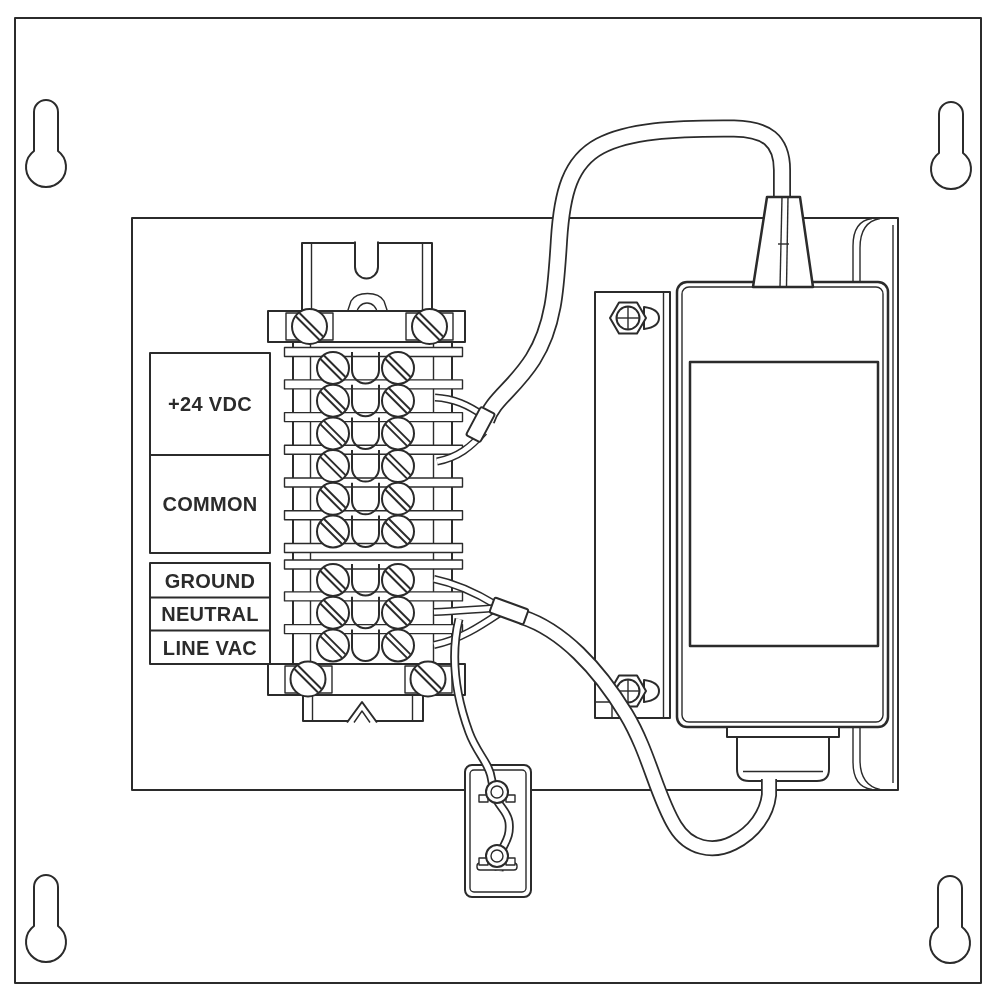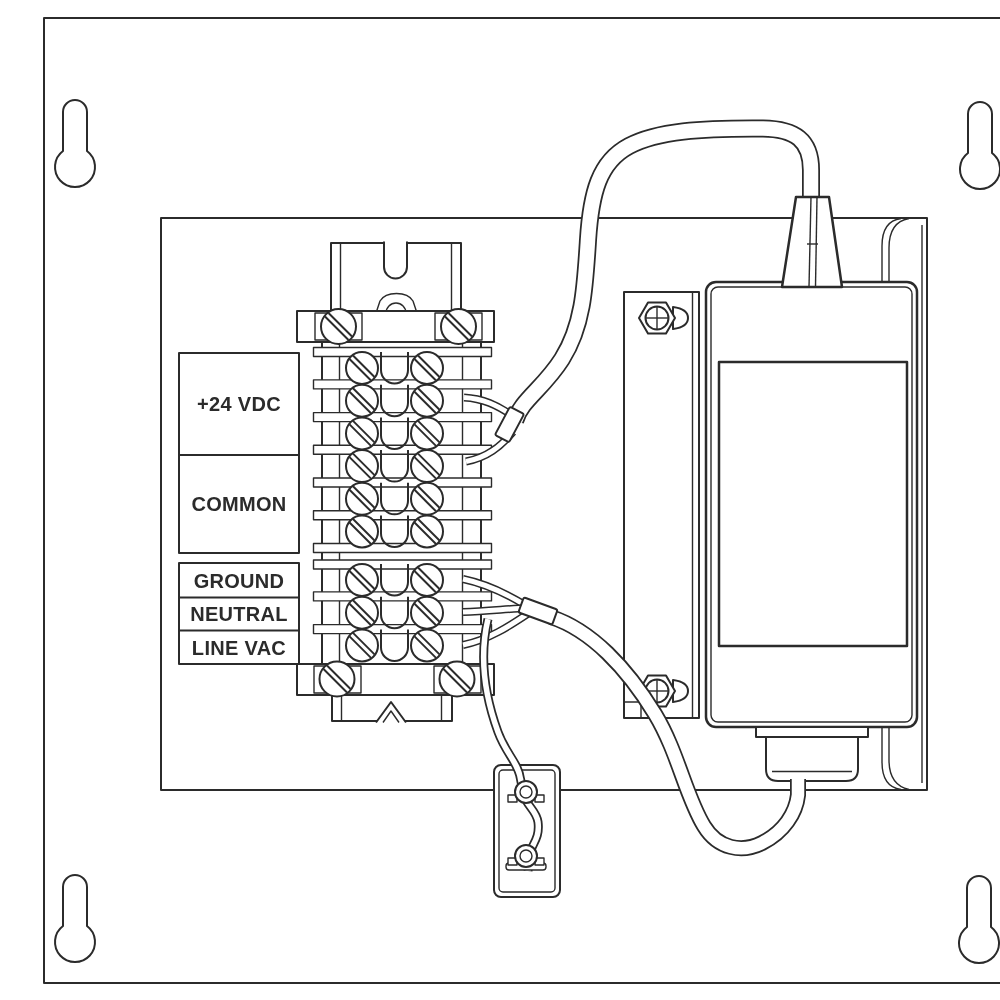--- a/index.html
+++ b/index.html
@@ -1,17 +1,17 @@
 <!DOCTYPE html>
 <html style="--line: #2b2b2b; --background: #ffffff; --panel: #ffffff; --text: #2b2b2b;"><head>
 <meta charset="utf-8">
 <style>
   :root { --line:#2b2b2b; --background:#ffffff; --panel:#ffffff; --text:#2b2b2b; }
   html,body { margin:0; padding:0; background:var(--background); }
-  .stage { width:908px; height:1000px; position:relative; background:var(--background);margin-left:29px; }
+  .stage { width:908px; height:1000px; position:relative; background:var(--background); }
   svg { display:block; }
   .fn { fill:none; stroke:var(--line); stroke-width:2; stroke-linejoin:round; }
   .fw { fill:var(--panel); stroke:var(--line); stroke-width:2; stroke-linejoin:round; }
   .thin { stroke-width:1.4; }
   .thick { stroke-width:2.5; }
   .cable-o { fill:none; stroke:var(--line); stroke-linecap:butt; }
   .cable-i { fill:none; stroke:var(--panel); stroke-linecap:butt; }
   .lbl { font-family:"Liberation Sans","DejaVu Sans",sans-serif; font-weight:bold;
          font-size:20px; letter-spacing:0.3px; fill:var(--text); }
 </style>

